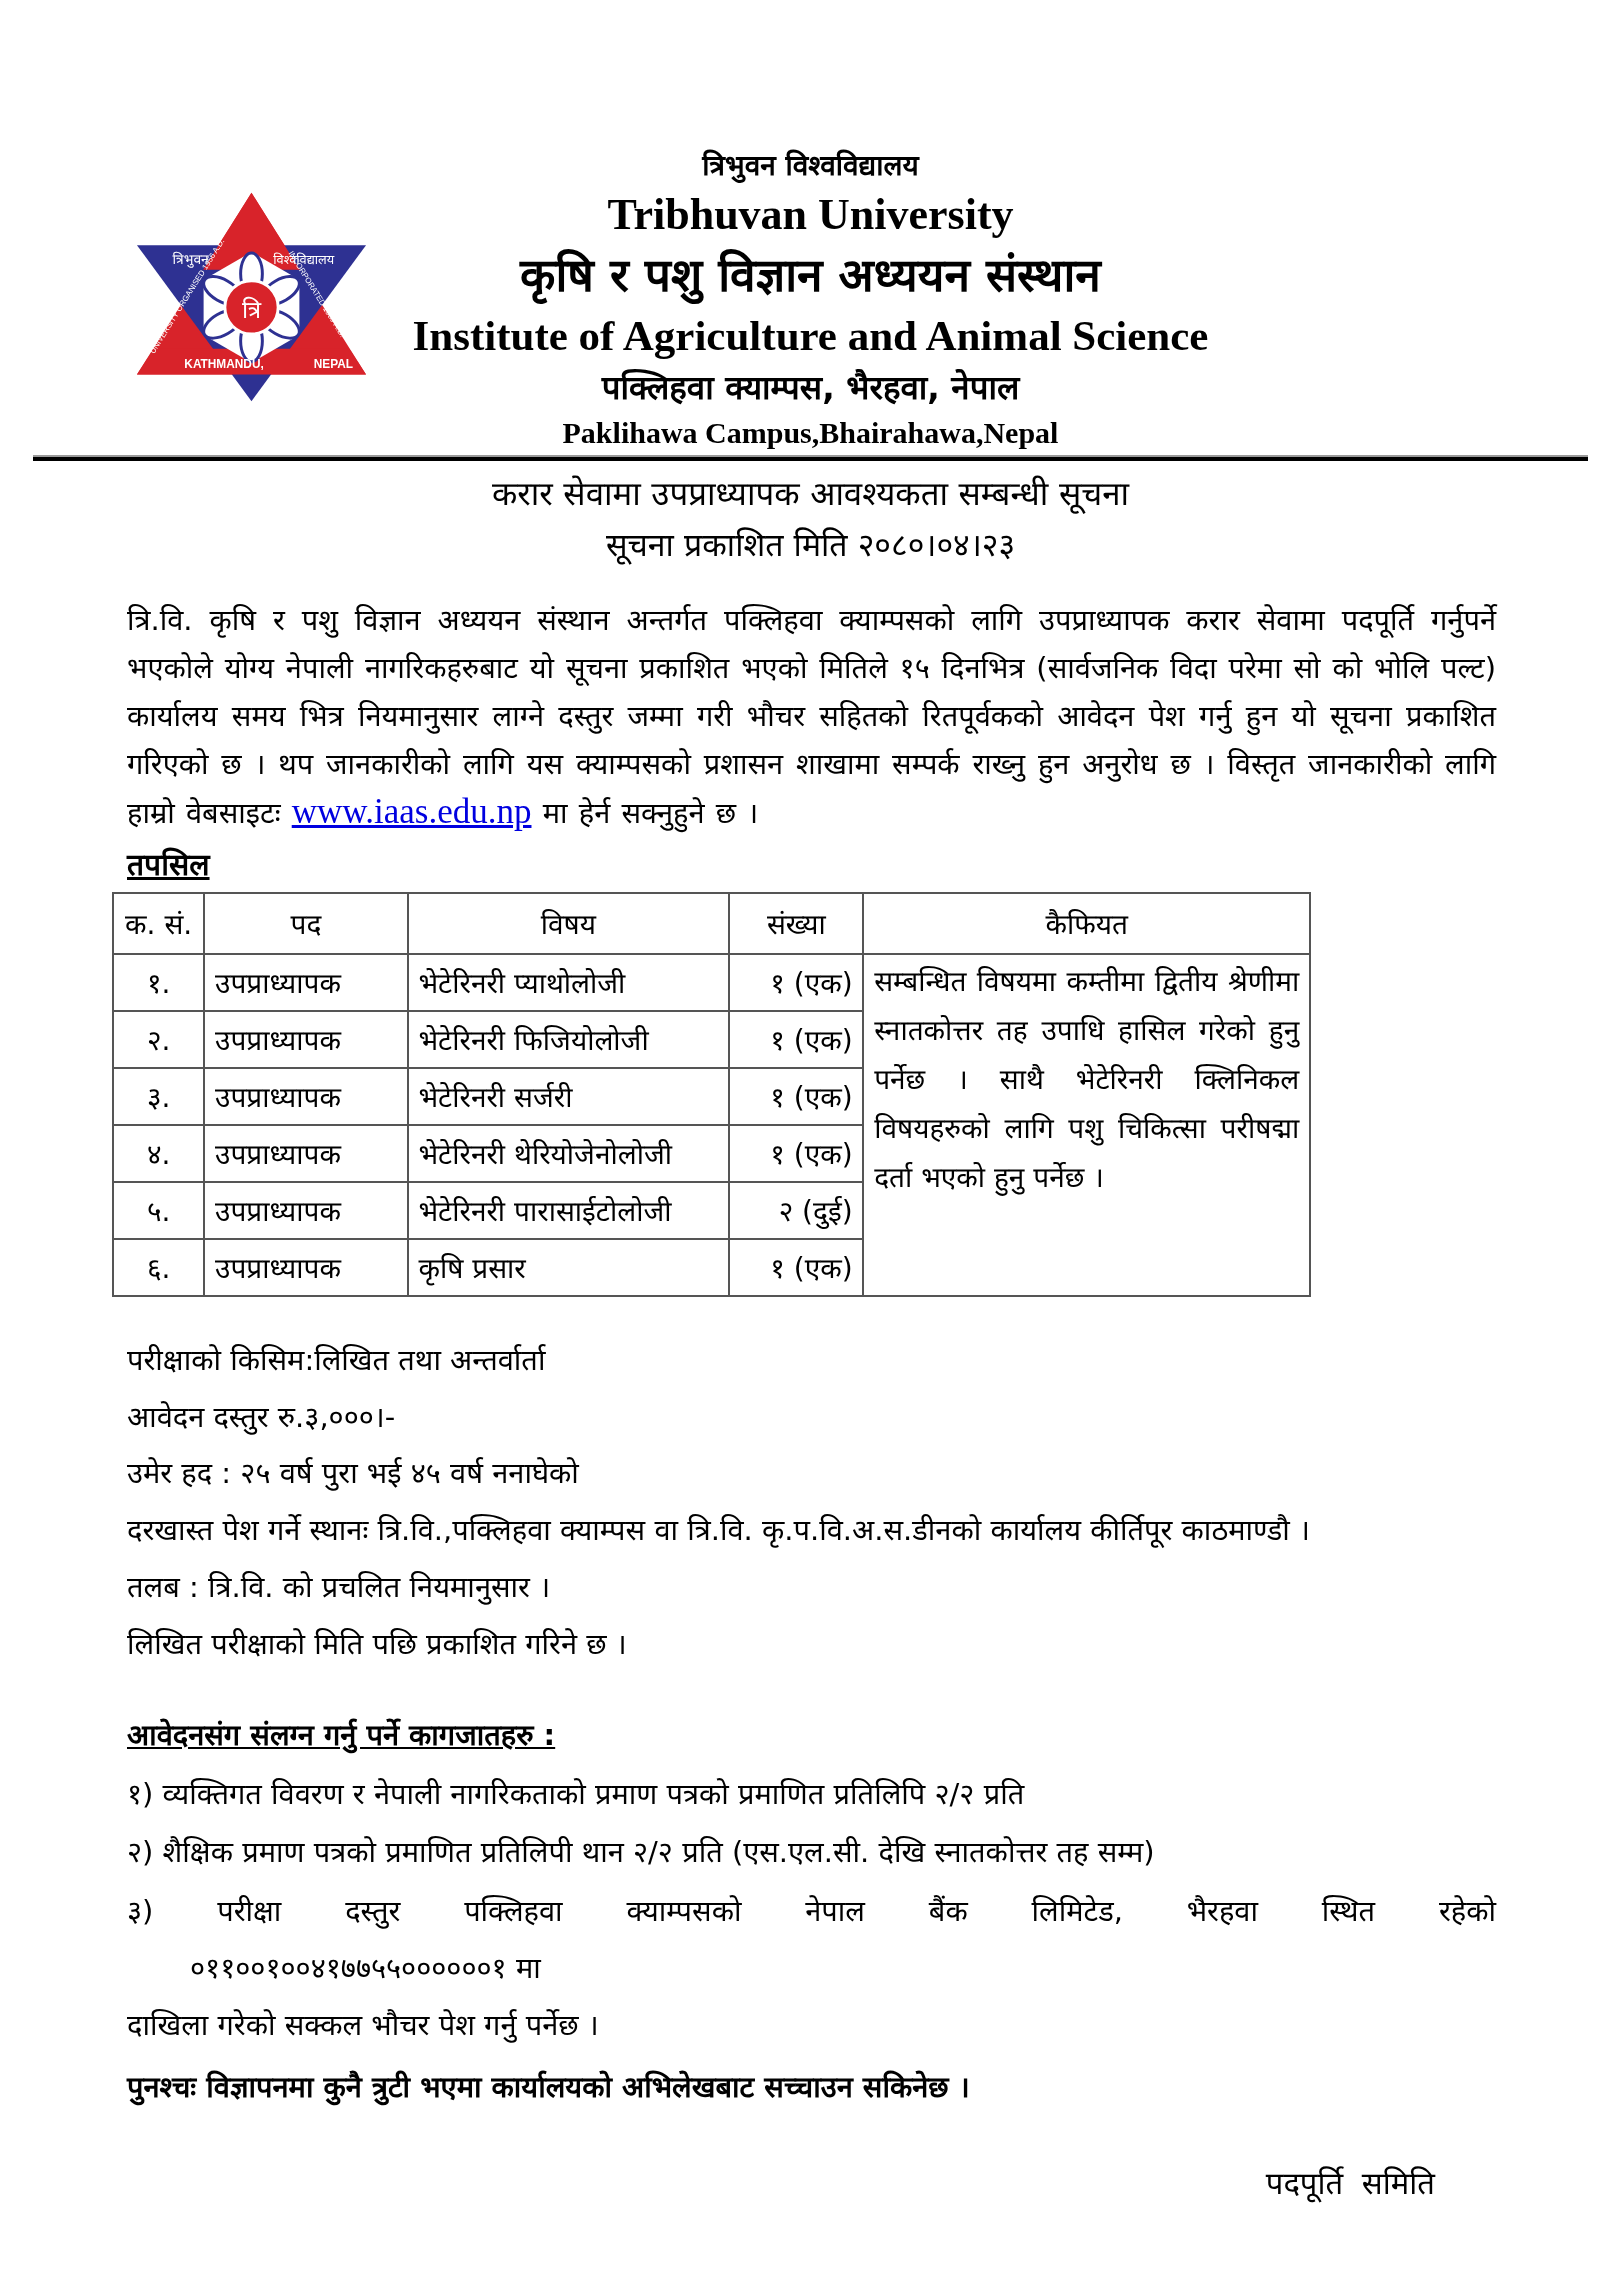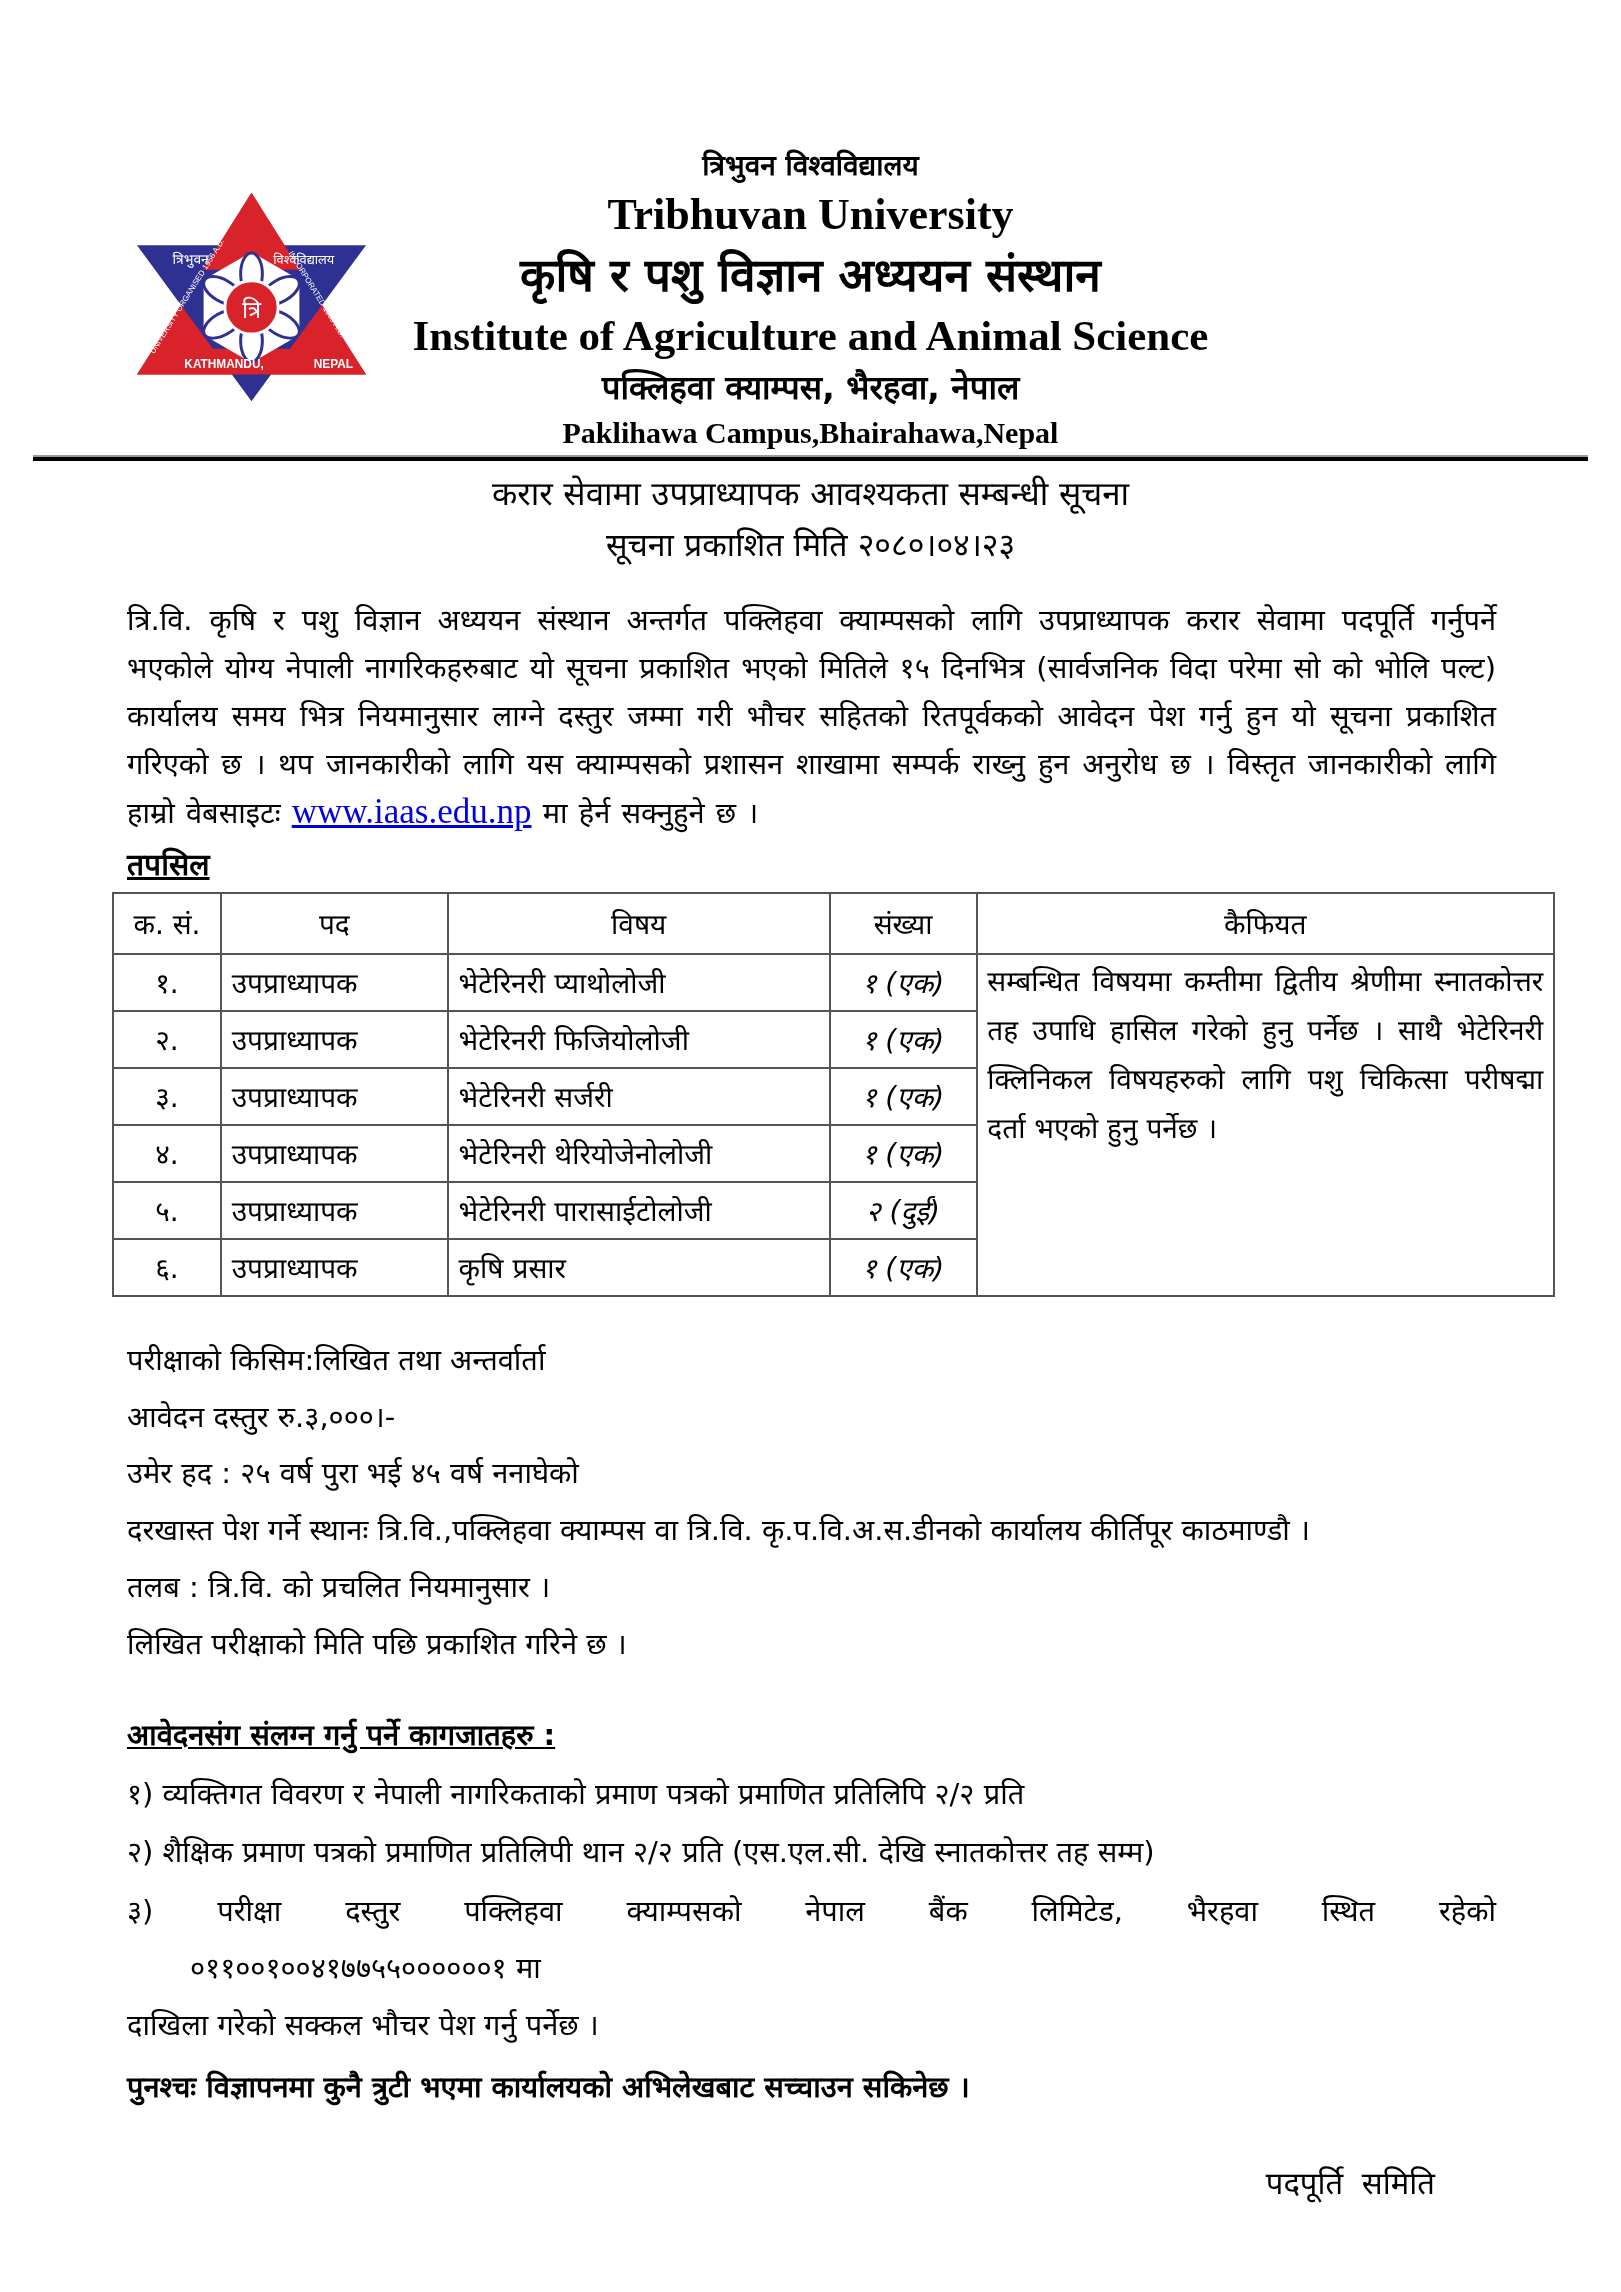--- a/index.html
+++ b/index.html
@@ -25,30 +25,30 @@
   
   .body-par {
     margin:25.5px 125px 0 127px; font-size:29px; line-height:48px;
     text-align:justify; word-spacing:2px;
   }
   .site-link { color:#0000e0; text-decoration:underline;
     font-family:"Liberation Serif","DejaVu Serif",serif; font-size:35px; }
   
   .tapsil { margin:5.9px 0 0 127px; font-size:30px; font-weight:bold; text-decoration:underline; line-height:43px; }
   table.positions {
-    margin:5.9px 0 0 112px; border-collapse:collapse; width:1443px;
+    margin:5.9px 0 0 112px; border-collapse:collapse; width:1199px;
     font-size:28px; border:2px solid #3c3c3c;
   }
   table.positions th, table.positions td { border:2px solid #555; padding:2px 9.8px; }
   table.positions th { font-weight:normal; height:55px; text-align:center; }
   table.positions td { height:51px; }
   td.c-sn  { text-align:center; }
   td.c-pad { text-align:left; padding-left:21.6px; }
   td.c-sub { text-align:left; padding-left:15.7px; }
-  td.c-num { text-align:center; padding-left:17.6px; white-space:nowrap;font-style:italic; }
+  td.c-num { text-align:right; padding-left:17.6px; white-space:nowrap; }
   td.c-rem { vertical-align:top; text-align:justify; line-height:49px; padding:7.8px 13.7px; }
   
   .details { margin:39px 125px 0 127px; font-size:29px; }
   .details .dline { line-height:48px; margin-top:8.8px; }
   .details .dline.first { margin-top:0; }
   .details .dline.just { text-align:justify; }
   
   .docs { margin:43px 125px 0 127px; font-size:29px; }
   .docs-heading { font-weight:bold; text-decoration:underline; line-height:49px; }
   .doc-item { line-height:49px; margin-top:9.8px; }

